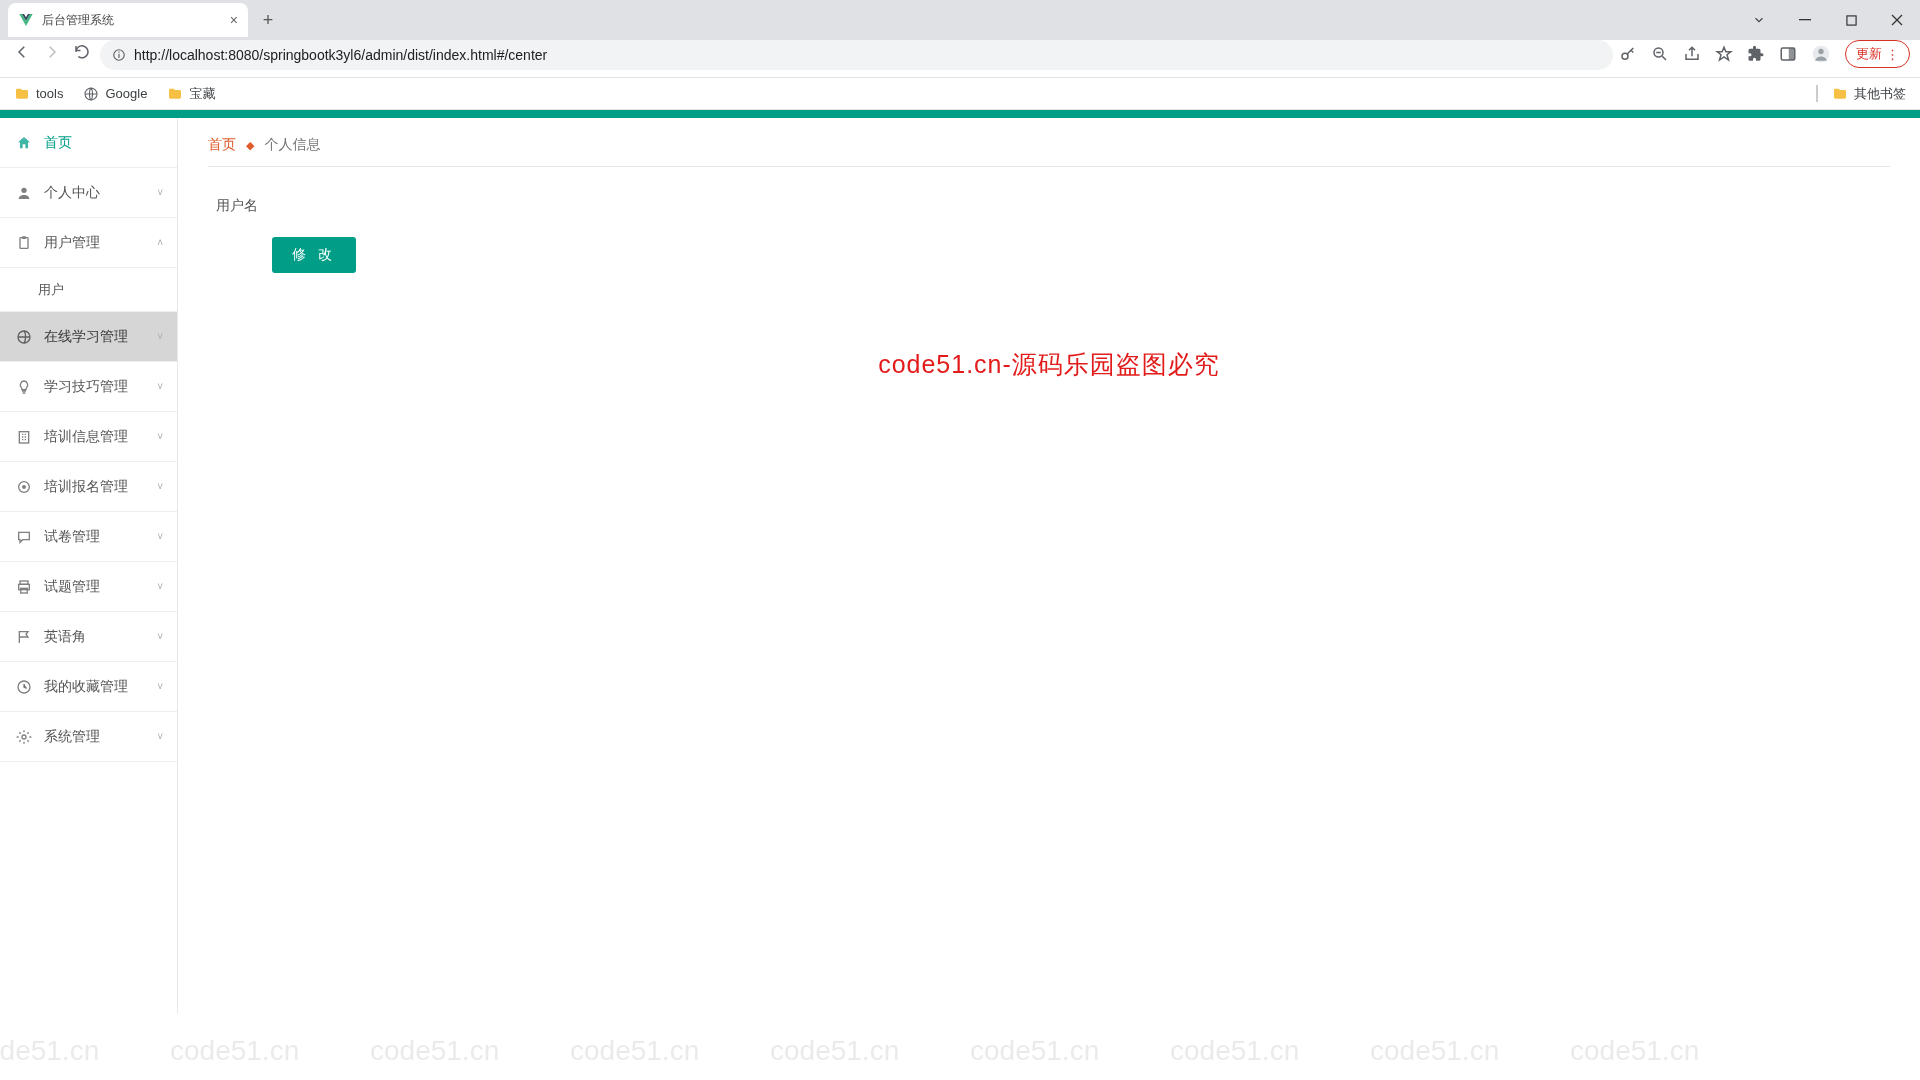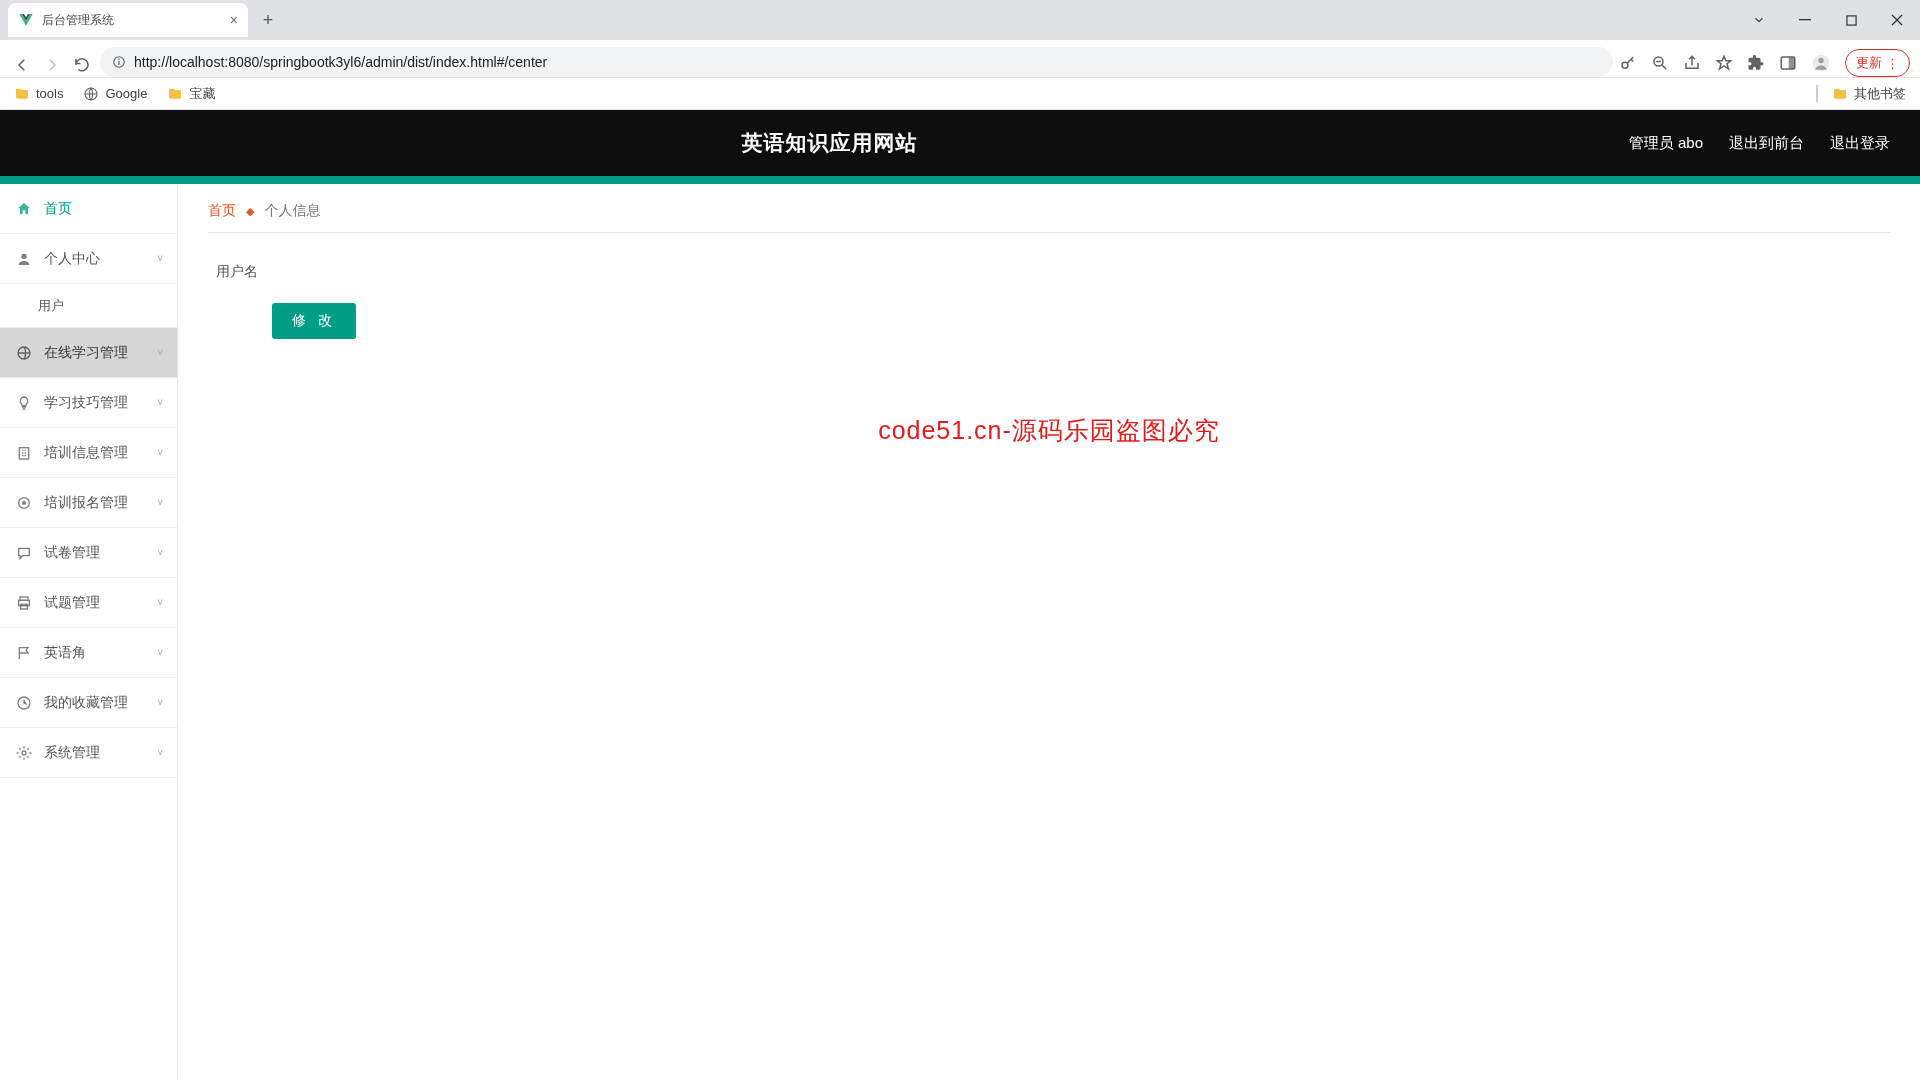--- a/index.html
+++ b/index.html
@@ -13,21 +13,21 @@
   .chrome { position: relative; z-index: 2; }
   .tabbar { height: 40px; background: #dfe1e5; display: flex; align-items: flex-end; padding: 3px 8px; }
   .tab { background: #fff; height: 34px; width: 240px; border-radius: 8px 8px 0 0; display: flex; align-items: center; padding: 0 10px; gap: 8px; font-size: 12px; color: #444; position: relative; }
   .tab .favicon { width: 16px; height: 16px; color: #41b883; }
   .tab .title { flex: 1; overflow: hidden; text-overflow: ellipsis; white-space: nowrap; }
   .tab .close { color: #666; font-size: 14px; cursor: pointer; }
   .newtab { width: 28px; height: 28px; display: flex; align-items: center; justify-content: center; color: #555; font-size: 18px; margin-left: 6px; margin-bottom: 3px; cursor: pointer; }
   .windowctrls { position: absolute; right: 0; top: 0; display: flex; height: 40px; }
   .windowctrls div { width: 46px; display: flex; align-items: center; justify-content: center; color: #333; }
 
-  .addrbar { height: 38px; background: #fff; border-bottom: 1px solid #e3e3e3; display: flex; align-items: flex-end; padding: 0 10px; gap: 6px; }
+  .addrbar { height: 38px; background: #fff; border-bottom: 1px solid #e3e3e3; display: flex; align-items: flex-start; padding: 0 10px; gap: 6px; }
   .addrbar .navbtn { width: 24px; height: 24px; display: flex; align-items: center; justify-content: center; color: #5f6368; }
   .addrbar .urlbox { flex: 1; height: 30px; background: #f1f3f4; border-radius: 15px; display: flex; align-items: center; padding: 0 12px; gap: 8px; color: #5f6368; font-size: 14px; }
   .addrbar .urlbox .url { color: #202124; }
   .addrbar .actions { display: flex; align-items: center; gap: 14px; color: #5f6368; }
   .addrbar .update { border: 1px solid #d93025; color: #d93025; border-radius: 16px; padding: 4px 10px; display: flex; align-items: center; gap: 4px; font-size: 13px; }
 
   .bookmarks { height: 32px; background: #fff; border-bottom: 1px solid #e3e3e3; display: flex; align-items: center; padding: 0 14px; gap: 20px; font-size: 13px; color: #3c4043; }
   .bookmarks .bm { display: flex; align-items: center; gap: 6px; }
   .bookmarks .bm .ico { width: 16px; height: 16px; }
   .bookmarks .right { margin-left: auto; display: flex; align-items: center; gap: 6px; }
@@ -316,28 +316,20 @@
     <div class="right">
         <span style="color:#f6c044;border-left:2px solid #ccc;padding-left:14px"><svg width="16" height="16" viewBox="0 0 24 24" style="display:inline;vertical-align:middle">
             <path fill="#f6c044" d="M3 6a2 2 0 0 1 2-2h5l2 2h7a2 2 0 0 1 2 2v9a2 2 0 0 1-2 2H5a2 2 0 0 1-2-2z"></path>
           </svg></span>
         <span>其他书签</span>
       </div>
   </div>
 </div>
 
 <div class="app">
-  <div class="appheader">
-    <div class="title">英语知识应用网站</div>
-    <div class="useractions">
-      <span>管理员 abo</span>
-      <span>退出到前台</span>
-      <span>退出登录</span>
-    </div>
-  </div>
   <div class="accentbar"></div>
 
   <div class="body">
     <div class="sidebar" id="sidebar">
         <div class="menuitem first">
           <span class="micon">
             <svg width="16" height="16" viewBox="0 0 24 24">
               <path fill="currentColor" d="M12 3l9 8h-3v9h-4v-6h-4v6H6v-9H3z"></path>
             </svg>
           </span>
@@ -345,20 +337,30 @@
         </div>
         <div class="menuitem">
           <span class="micon">
             <svg width="16" height="16" viewBox="0 0 24 24">
               <circle cx="12" cy="8" r="4" fill="currentColor"></circle>
               <path fill="currentColor" d="M4 21c0-4 4-6 8-6s8 2 8 6z"></path>
             </svg>
           </span>
           <span>个人中心</span>
           <span class="arrow">˅</span>
+        </div>
+        <div class="menuitem">
+          <span class="micon">
+            <svg width="16" height="16" viewBox="0 0 24 24">
+              <rect x="6" y="4" width="12" height="16" rx="1" fill="none" stroke="currentColor" stroke-width="2"></rect>
+              <rect x="9" y="2" width="6" height="4" rx="1" fill="currentColor"></rect>
+            </svg>
+          </span>
+          <span>用户管理</span>
+          <span class="arrow">˄</span>
         </div>
         <div class="menuitem child">
           <span>用户</span>
         </div>
         <div class="menuitem hover">
           <span class="micon">
             <svg width="16" height="16" viewBox="0 0 24 24">
               <circle cx="12" cy="12" r="9" fill="none" stroke="currentColor" stroke-width="2"></circle>
               <path stroke="currentColor" stroke-width="2" fill="none" d="M3 12h18M12 3c3 3 3 15 0 18"></path>
             </svg>

